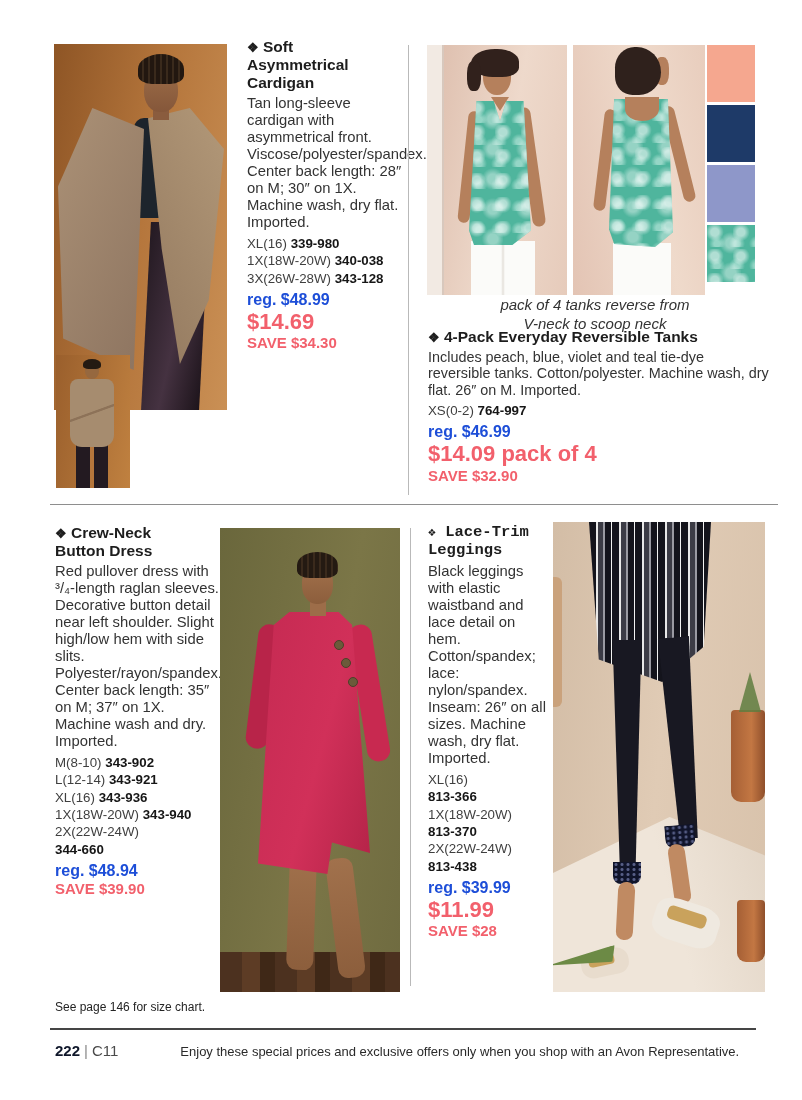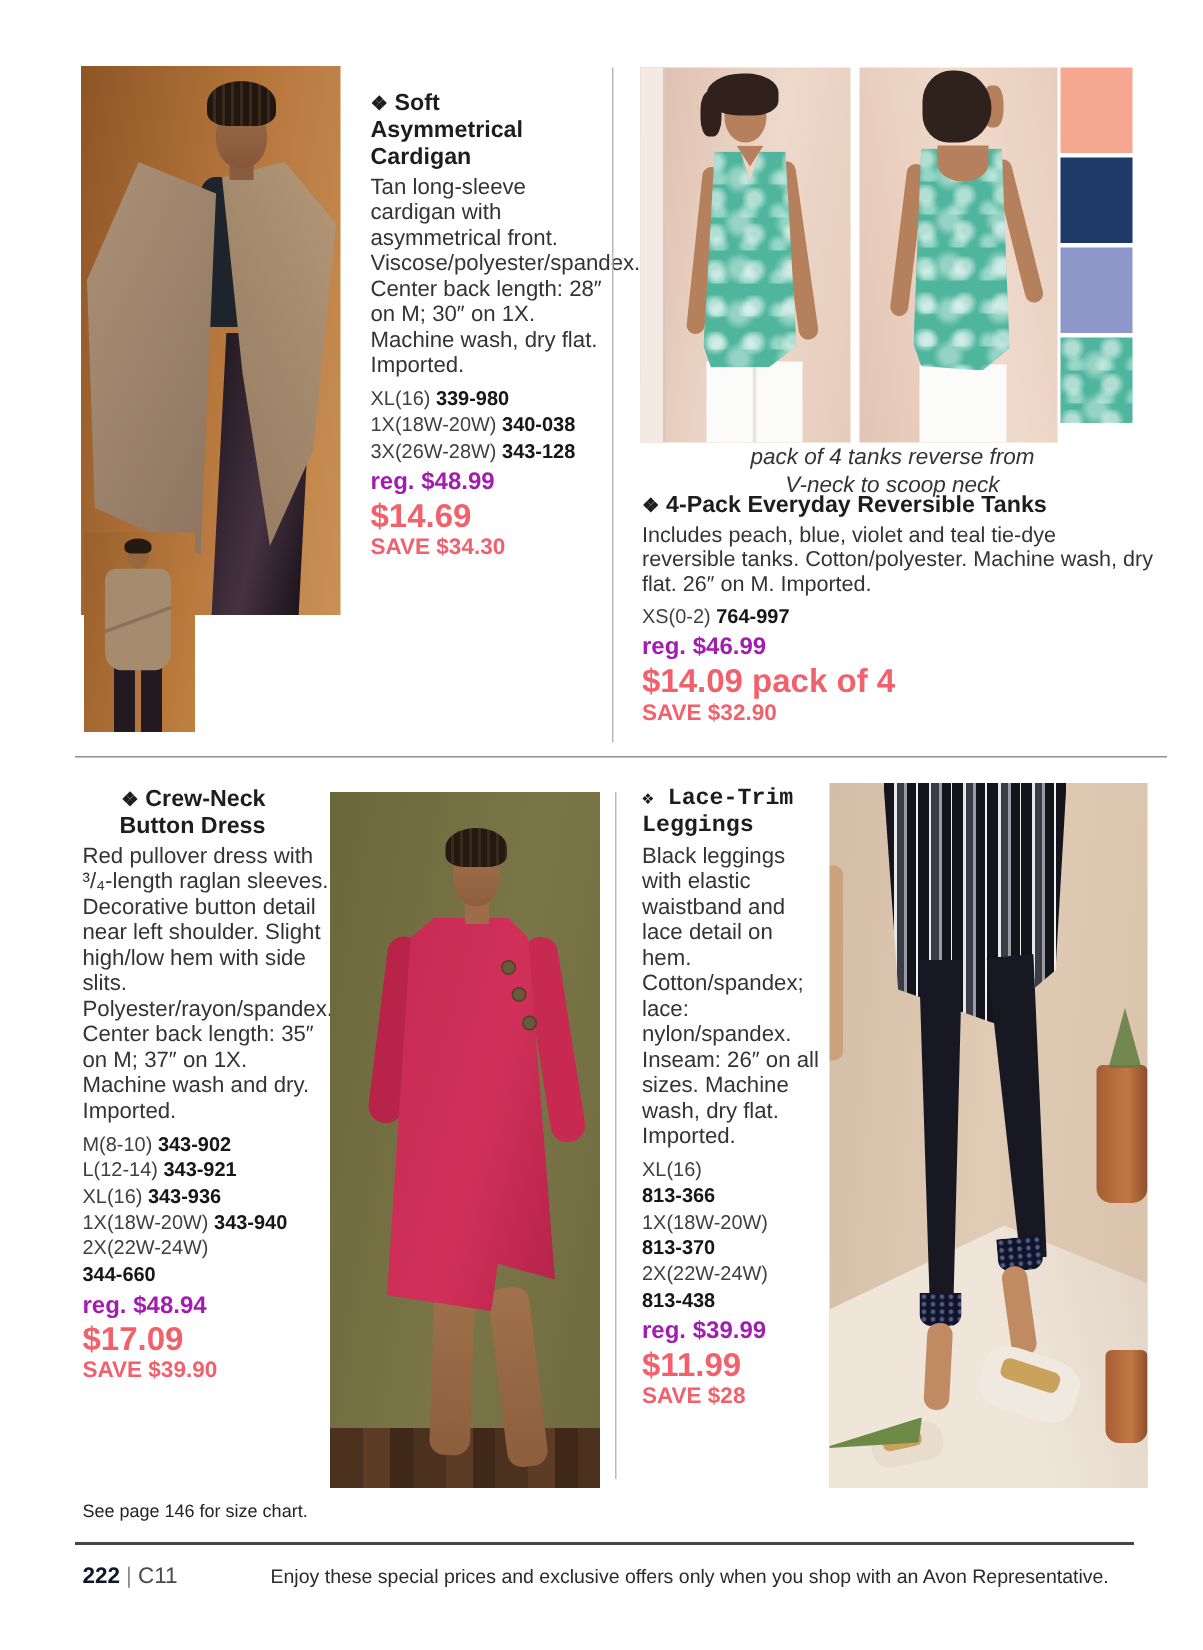--- a/index.html
+++ b/index.html
@@ -8,30 +8,30 @@
   .abs{position:absolute;}
 
   
   .ptitle{margin:0 0 3px 0;font-size:15.5px;font-weight:bold;color:#1d1d1d;line-height:1.16;}
   .marker{font-size:13px;}
   .pdesc{margin:0 0 4px 0;font-size:14.8px;line-height:1.15;color:#333;}
   .size-line{font-size:13.3px;line-height:1.3;color:#3f3f3f;}
   .size-line .sku{font-weight:bold;color:#161616;}
   .stacked .size,.stacked .sku{display:block;}
   .wrap .sku{display:block;}
-  .reg{font-size:16px;font-weight:bold;color:#a21caf;margin-top:3px;line-height:1.2;}
+  .reg{font-size:16px;font-weight:bold;color:#1d4ed8;margin-top:3px;line-height:1.2;}
   .sale{font-size:22px;font-weight:bold;color:#f2606c;line-height:1.15;}
   .save{font-size:15px;font-weight:bold;color:#f2606c;line-height:1.2;}
 
   #text-cardigan{left:247px;top:38px;width:158px;}
-  #text-cardigan .ptitle{max-width:112px;margin-top:22px;}
+  #text-cardigan .ptitle{max-width:112px;}
   #text-tanks{left:428px;top:328px;width:342px;}
   #text-tanks .pdesc{font-size:14.4px;line-height:1.13;}
   #text-dress{left:55px;top:524px;width:166px;}
-  #text-dress .ptitle{max-width:122px;text-align:right;}
+  #text-dress .ptitle{max-width:122px;}
   #text-leggings{left:428px;top:524px;width:124px;}
   #text-leggings .ptitle{max-width:110px;font-family:Liberation Mono, monospace;}
 
   #tank-caption{left:420px;top:296px;width:350px;text-align:center;font-style:italic;
     font-size:15px;line-height:1.25;color:#333;}
 
   
   .vrule{width:1px;background:#b9b9b9;}
   #vrule-top{left:408px;top:45px;height:450px;}
   #vrule-bottom{left:410px;top:528px;height:458px;}
@@ -254,21 +254,20 @@
     <h3 class="ptitle"><span class="marker">❖</span> <span>Crew-Neck Button Dress</span></h3>
     <p class="pdesc">Red pullover dress with ³/₄-length raglan sleeves. Decorative button detail near left shoulder. Slight high/low hem with side slits. Polyester/rayon/spandex. Center back length: 35″ on M; 37″ on 1X. Machine wash and dry. Imported.</p>
     <div>
       <div class="size-line"><span class="size">M(8-10)</span> <span class="sku">343-902</span></div>
       <div class="size-line"><span class="size">L(12-14)</span> <span class="sku">343-921</span></div>
       <div class="size-line"><span class="size">XL(16)</span> <span class="sku">343-936</span></div>
       <div class="size-line"><span class="size">1X(18W-20W)</span> <span class="sku">343-940</span></div>
       <div class="size-line wrap"><span class="size">2X(22W-24W)</span> <span class="sku">344-660</span></div>
     </div>
     <div class="reg">reg. $48.94</div>
-    <div class="sale">$17.09</div>
     <div class="save">SAVE $39.90</div>
   </div>
 
   <div class="abs" id="photo-dress">
     <div class="dr-floor"></div>
     <div class="dr-legL"></div>
     <div class="dr-legR"></div>
     <div class="dr-sleeveL"></div>
     <div class="dr-sleeveR"></div>
     <div class="dr-dress"></div>

